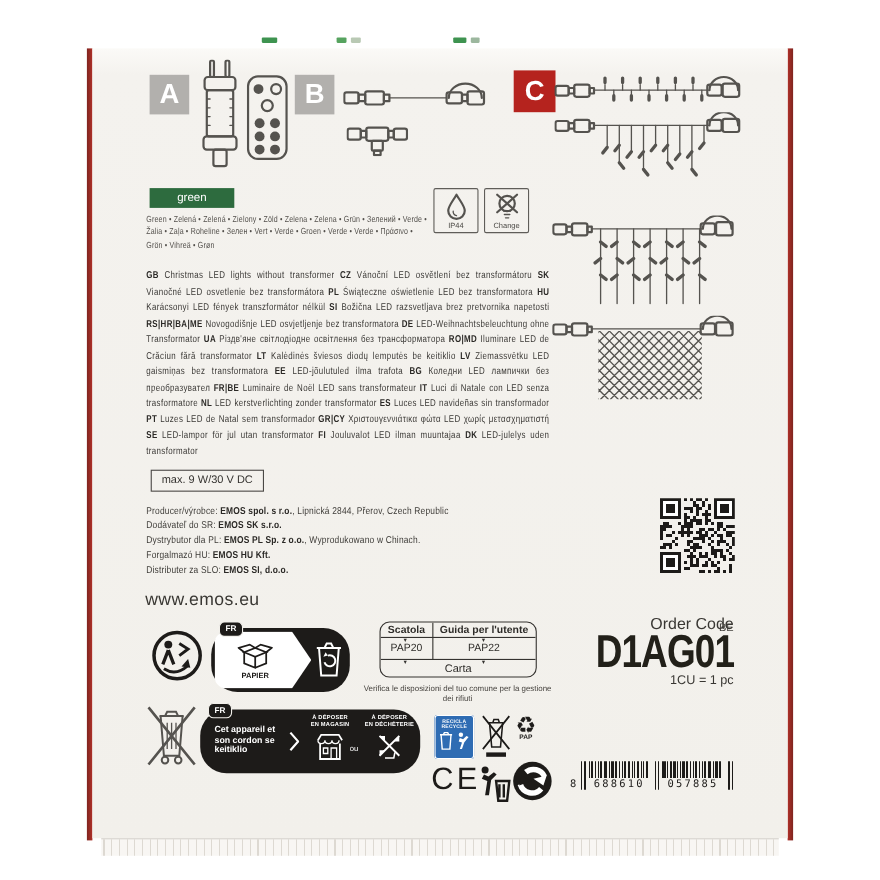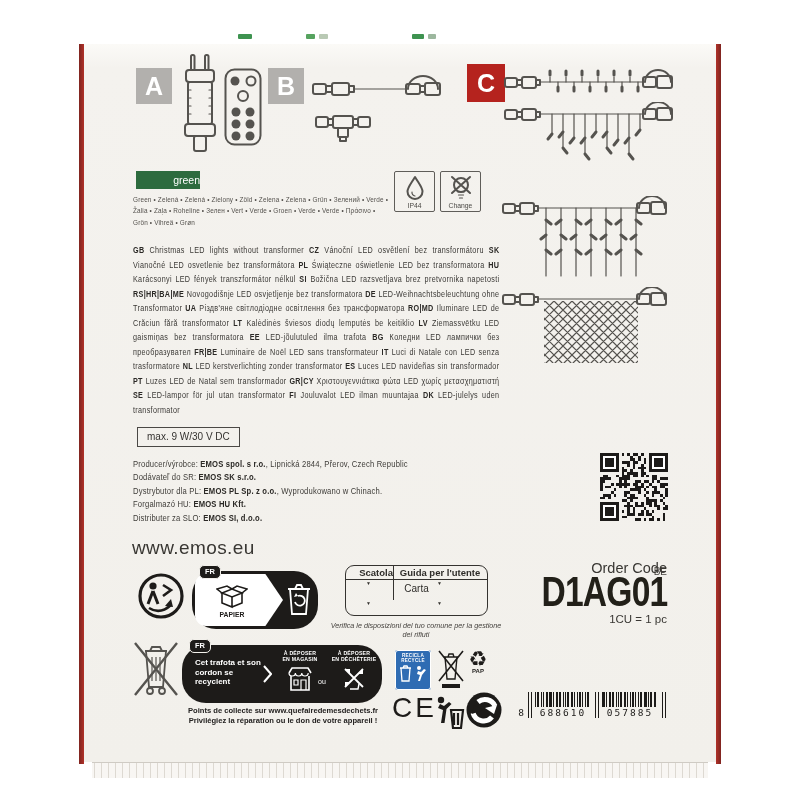--- a/index.html
+++ b/index.html
@@ -17,58 +17,58 @@
   .badge{width:36px;height:36px;display:flex;align-items:center;justify-content:center;
     color:#fff;font-weight:bold;font-size:25px}
   .badge.gray{background:#b2b0ad}
   .badge.red{background:#b5231e;width:38px;height:38px}
   svg{display:block}
   .line-art{stroke:#55534f;fill:none;stroke-width:2;stroke-linecap:round;stroke-linejoin:round}
   .line-art .thin{stroke-width:1.2}
   .line-art .thick{stroke-width:3}
   .line-art .fill{fill:#55534f;stroke:none}
   
-  #green-label{left:52px;top:127px;width:64px;height:18px;background:#2d6b3e;color:#fff;
-    font-size:10.5px;display:flex;align-items:center;justify-content:flex-end}
+  #green-label{left:52px;top:127px;width:77px;height:18px;background:#2d6b3e;color:#fff;
+    font-size:10.5px;display:flex;align-items:center;justify-content:center}
   #translations{left:49px;top:150px;width:322px;transform:scaleX(.8);transform-origin:0 0;
     font-size:8px;letter-spacing:.2px;line-height:11.3px;color:#53504c}
   
   .prop-box{width:41px;height:41px;border:1.6px solid #5f5d59;border-radius:2px;
     display:flex;flex-direction:column;align-items:center;justify-content:flex-end;padding-bottom:2px}
   .prop-box .lbl{font-size:6.8px;color:#4c4a46;margin-top:1px}
   
   #desc{left:49px;top:199px;width:458px;transform:scaleX(.8);transform-origin:0 0;
     font-size:9px;letter-spacing:.4px;line-height:14.5px;text-align:justify;color:#3a3835}
   #desc b{color:#2b2926}
   
   #maxbox{left:53px;top:383px;border:1.6px solid #4a4845;padding:3px 9px 4px;font-size:10px;color:#353330}
   
   #producer{left:49px;top:414px;width:356px;transform:scaleX(.85);transform-origin:0 0;
     font-size:9px;letter-spacing:.2px;line-height:13.4px;color:#3e3c38}
   #producer b{color:#2b2926}
   
-  #website{left:48px;top:493px;font-size:19px;letter-spacing:.4px;color:#393733}
+  #website{left:48px;top:493px;font-size:16px;letter-spacing:.4px;color:#393733}
   #region{right:49px;top:522px;font-size:10px;color:#45423e}
   
   #order-label{right:49px;top:516px;font-size:14.5px;color:#393733}
   #order-code{right:49px;top:528px;font-size:42px;font-weight:bold;letter-spacing:-1px;
     transform:scaleX(.8);transform-origin:100% 0;color:#222019;line-height:40px}
   #order-unit{right:49px;top:569px;font-size:11.5px;color:#393733}
   
   #rtable{left:261px;top:521px;width:143px;height:51px;border:1.6px solid #34322f;border-radius:9px;
     font-size:9.5px;color:#2e2c29;overflow:hidden}
   .rt-row{display:flex;border-bottom:1.4px solid #34322f;height:14px;align-items:center}
   .rt-row.vals{height:20px}
-  .rt-c1{width:47px;text-align:right}
+  .rt-c1{width:47px;text-align:center}
   .rt-c2{flex:1;text-align:center}
   .rt-head{font-weight:bold}
   .rt-span{height:17px;display:flex;align-items:center;justify-content:center;font-size:10px}
   #rt-divider{left:47px;top:0;width:1.4px;height:34px;background:#34322f}
   .tri{position:absolute;font-size:5px;color:#34322f;line-height:5px}
-  #rnote{left:242px;top:578px;width:180px;text-align:center;font-style:italic;
+  #rnote{left:242px;top:578px;width:180px;text-align:center;
     font-size:7.2px;line-height:8.6px;color:#46433f}
   
   .frbadge{background:#1d1b19;border-radius:24px}
   .fr-tag{position:absolute;left:7px;top:-6px;background:#1d1b19;color:#fff;font-weight:bold;
     font-size:7.5px;padding:1px 5px 2px;border-radius:5px;border:1.5px solid #f2f0eb;z-index:3}
   #fr-paper{left:108px;top:527px;width:126px;height:58px}
   #fr-paper .white{position:absolute;left:3px;top:3px;bottom:3px;width:88px;background:#fff;
     border-radius:11px 0 0 11px;clip-path:polygon(0 0,80% 0,100% 50%,80% 100%,0 100%);
     display:flex;flex-direction:column;align-items:center;justify-content:center;padding-right:14px}
   #fr-paper .white .lbl{font-size:6.8px;font-weight:bold;color:#1d1b19;margin-top:2px}
@@ -463,20 +463,24 @@
 
   <div class="abs" id="order-label">Order Code</div>
   <div class="abs" id="order-code">D1AG01</div>
   <div class="abs" id="order-unit">1CU = 1 pc</div>
 
   <div class="abs" id="rtable">
     <div class="rt-row rt-head">
       <div class="rt-c1">Scatola</div>
       <div class="rt-c2">Guida per l'utente</div>
     </div>
+    <div class="rt-row vals">
+      <div class="rt-c1">PAP20</div>
+      <div class="rt-c2">PAP22</div>
+    </div>
     <div class="rt-span">Carta</div>
     <div class="abs" id="rt-divider"></div>
     <span class="tri" style="left:20px;top:15px">▼</span>
     <span class="tri" style="left:91px;top:15px">▼</span>
     <span class="tri" style="left:20px;top:35px">▼</span>
     <span class="tri" style="left:91px;top:35px">▼</span>
   </div>
   <div class="abs" id="rnote">Verifica le disposizioni del tuo comune per la gestione dei rifiuti</div>
 
   <svg class="abs" style="left:52px;top:528px" width="50" height="48" viewBox="0 0 50 48" fill="none" stroke="#1d1b19">
@@ -510,21 +514,21 @@
     <path d="M12,10h22M17,10l2,-4h8l2,4"></path>
     <path d="M13,10l3,36h14l3,-36"></path>
     <path d="M19,16v24M23,16v24M27,16v24" stroke-width="1.2"></path>
     <circle cx="17" cy="50" r="3"></circle>
       <circle cx="29" cy="50" r="3"></circle>
     <path d="M2,2L44,54M44,2L2,54" stroke-width="2.4"></path>
   </svg>
 
   <div class="abs frbadge" id="fr-device">
     <div class="fr-tag">FR</div>
-    <div class="txt">Cet trafota et son cordon se recyclent</div>
+    <div class="txt">Cet appareil et son cordon se keitiklio</div>
     <svg class="abs" style="left:80px;top:20px" width="10" height="18" viewBox="0 0 10 18" fill="none" stroke="#fff" stroke-width="2">
       <path d="M2,1l7,8-7,8"></path>
     </svg>
     <div class="dep" id="dep1">
       <div class="dlbl"><span>À DÉPOSER</span><br><span>EN MAGASIN</span></div>
       <svg width="28" height="28" viewBox="0 0 28 28" fill="none" stroke="#fff" stroke-width="1.6" style="margin-top:2px">
         <path d="M3,9l3,-5h16l3,5"></path>
         <path d="M3,9c0,2 1.6,3 3.2,3c1.6,0 3.2,-1 3.2,-3c0,2 1.6,3 3.2,3c1.6,0 3.2,-1 3.2,-3c0,2 1.6,3 3.2,3c1.6,0 3.2,-1 3.2,-3" stroke-width="1.2"></path>
         <path d="M5,12v14h18V12"></path>
         <path d="M15,26V16h5v10M8,16h4v5H8z" stroke-width="1.2"></path>
@@ -532,24 +536,20 @@
     </div>
     <div class="abs" id="ou">ou</div>
     <div class="dep" id="dep2">
       <div class="dlbl"><span>À DÉPOSER</span><br><span>EN DÉCHÈTERIE</span></div>
       <svg width="28" height="28" viewBox="0 0 28 28" fill="none" stroke="#fff" stroke-width="1.8" style="margin-top:2px">
         <path d="M5,5L23,23M23,5L5,23"></path>
         <path d="M5,5l5,0-0,5z M23,5l0,5-5,0z M5,23l0,-5,5,0z" fill="#fff" stroke="none"></path>
         <path d="M10,25h8l1,-5" stroke-width="1.4"></path>
       </svg>
     </div>
-  </div>
-  <div class="abs" id="fr-notes">
-    <div>Points de collecte sur www.quefairedemesdechets.fr</div>
-    <div>Privilégiez la réparation ou le don de votre appareil !</div>
   </div>
 
   <div class="abs" id="recicla">
     <div class="r1">RECICLA</div>
     <div class="r1">RECYCLE</div>
     <div class="icons">
       <svg width="13" height="17" viewBox="0 0 13 17" fill="none" stroke="#fff" stroke-width="1.3">
         <path d="M1,3h11M4,3l1,-2h3l1,2"></path>
           <path d="M2,3l1,13h7l1,-13"></path>
       </svg>

